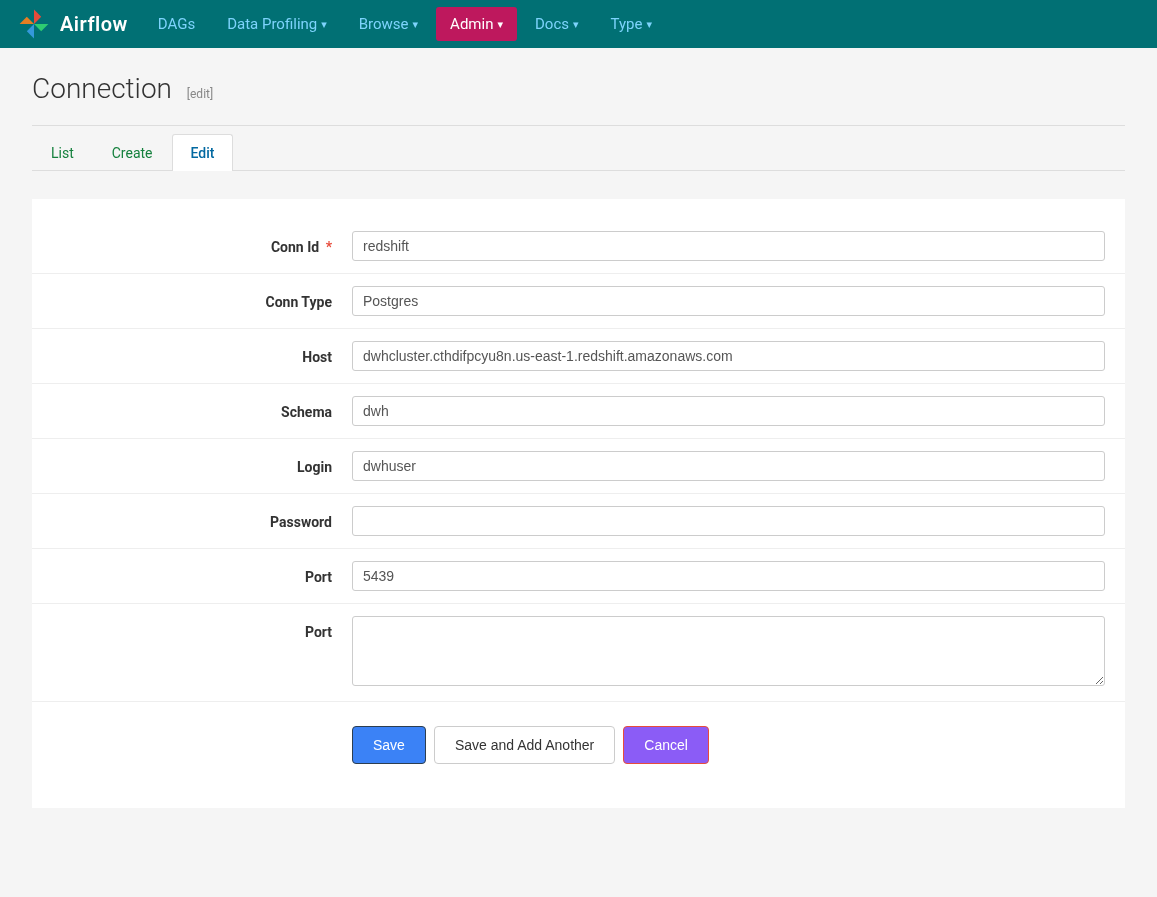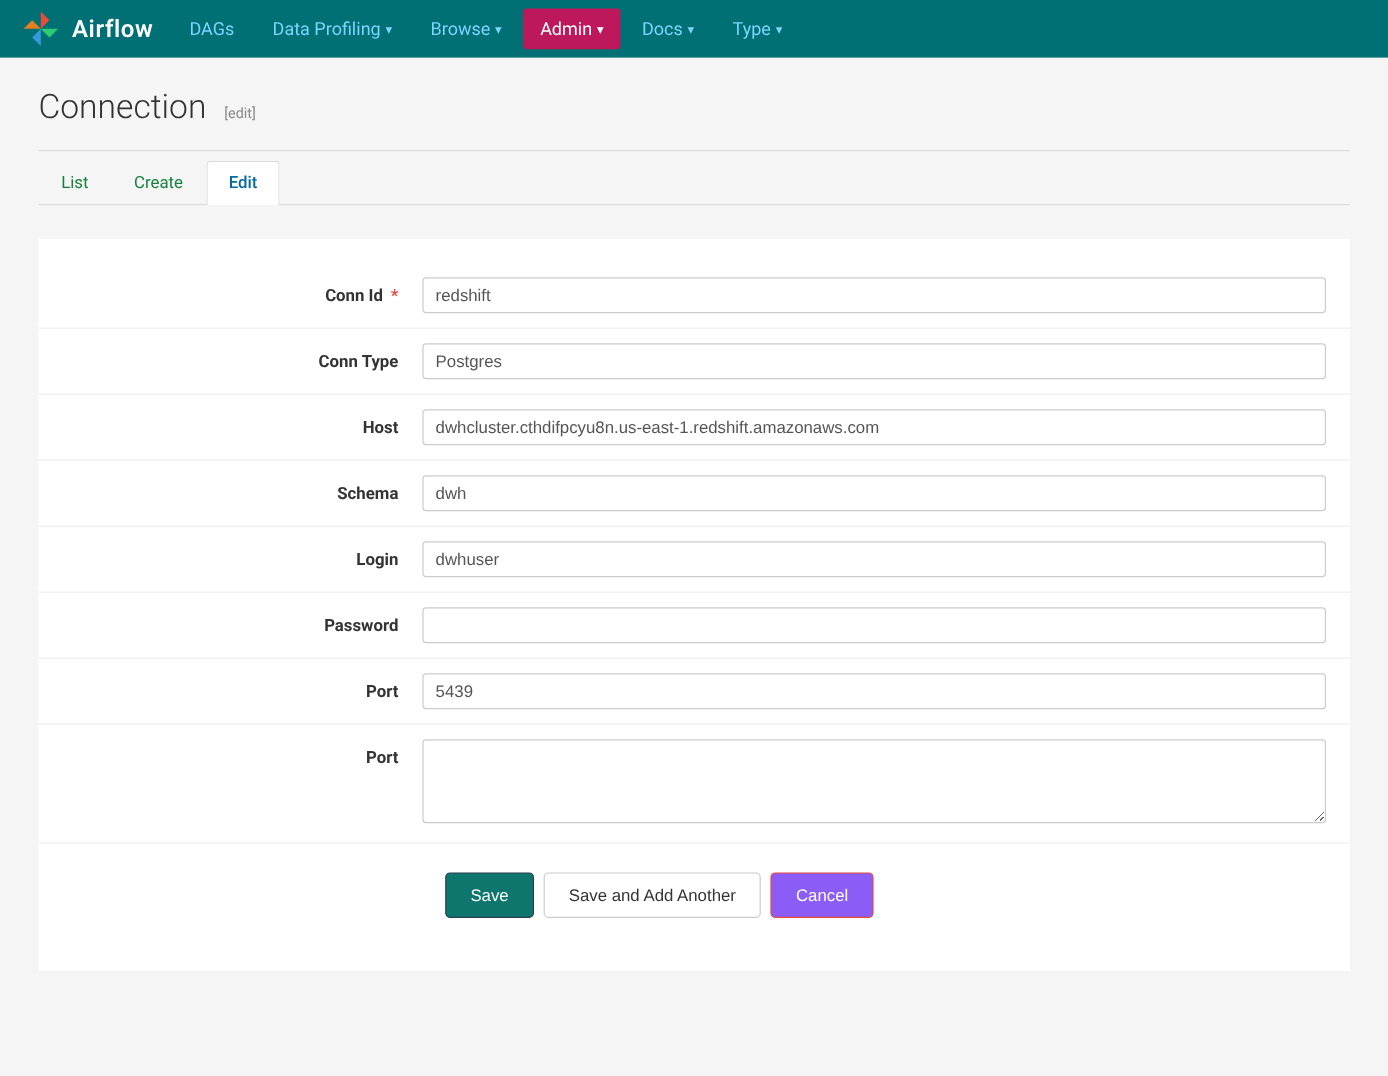--- a/index.html
+++ b/index.html
@@ -146,24 +146,23 @@
     }
     .btn {
       padding: 10px 20px;
       font-size: 14px;
       border-radius: 4px;
       cursor: pointer;
       border: 1px solid transparent;
       font-weight: 400;
     }
     .btn-save {
-      background: #0f766e;
+      background: #3b82f6;
       color: #fff;
       border-color: #2c3e50;
-      margin-left: 19px;
     }
     .btn-outline {
       background: #fff;
       color: #333;
       border-color: #ccc;
     }
     .btn-cancel {
       background: #8b5cf6;
       color: #fff;
       border-color: #e74c3c;

